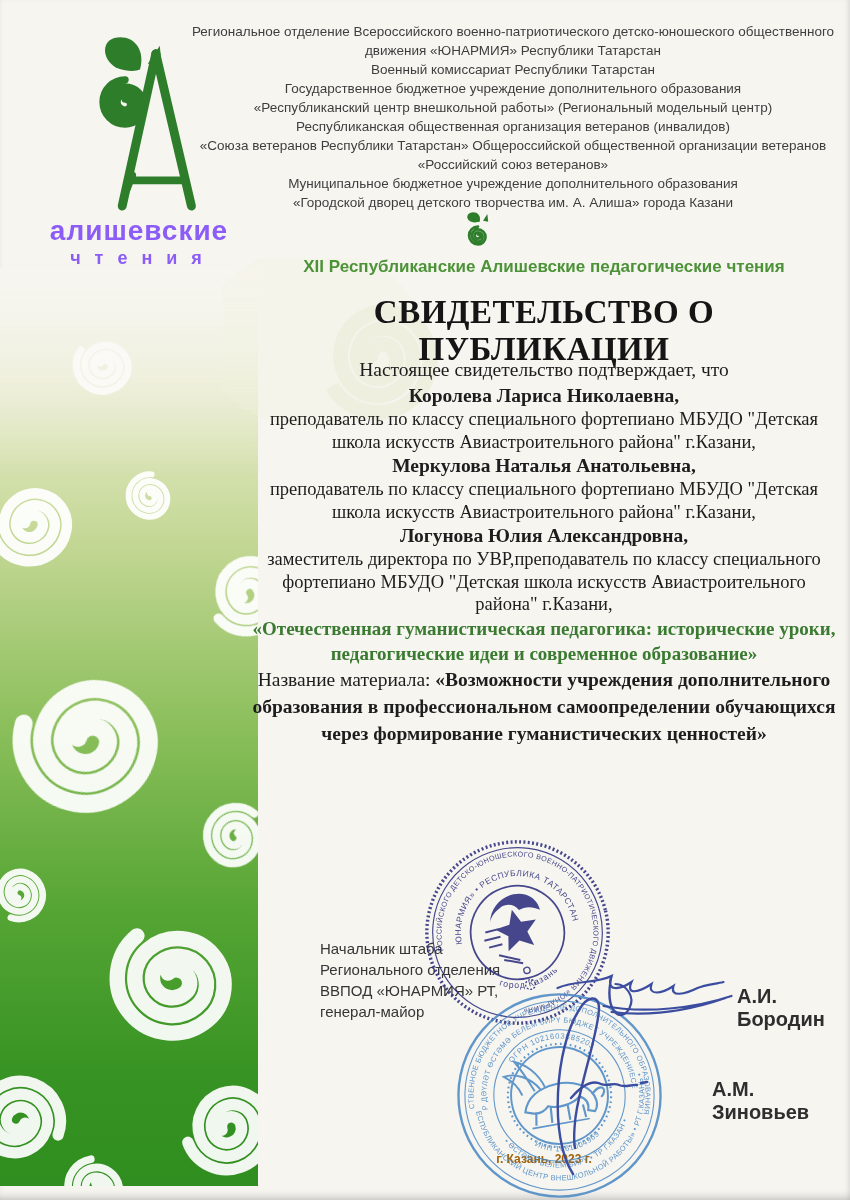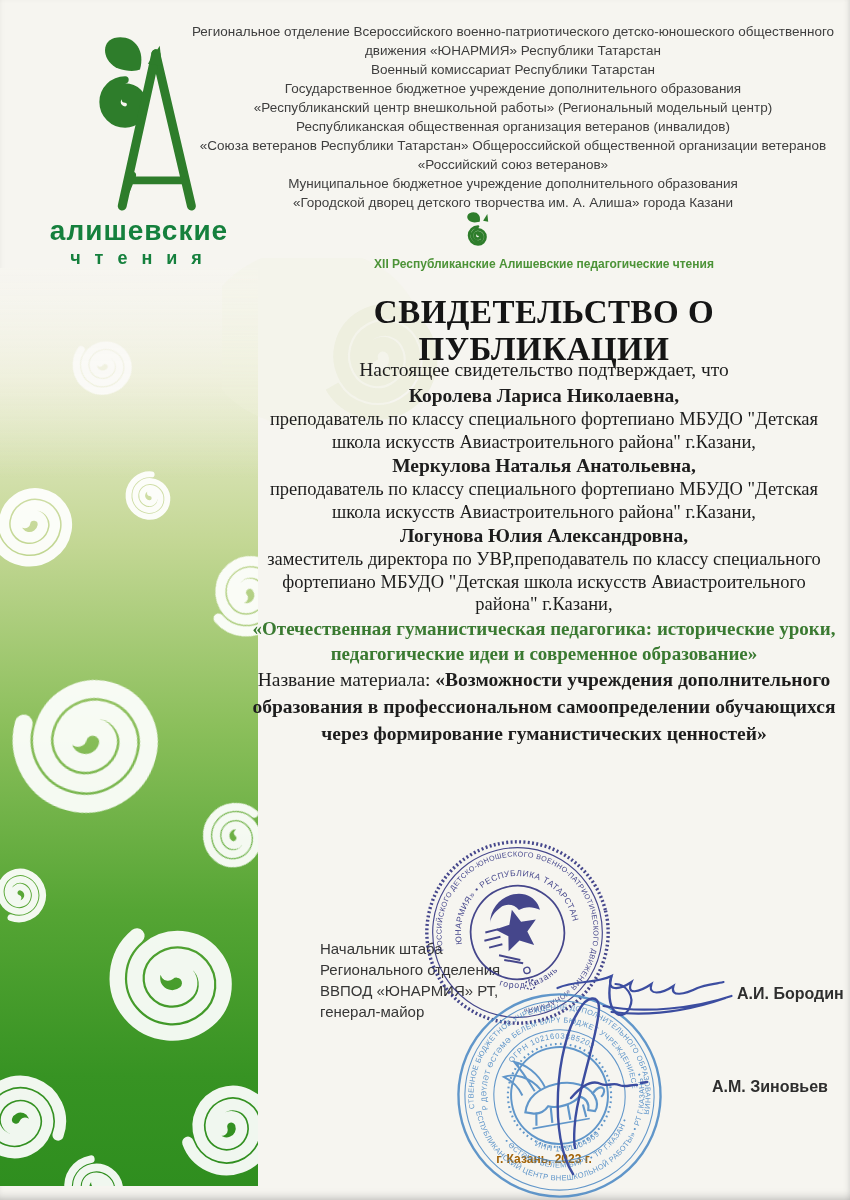--- a/index.html
+++ b/index.html
@@ -3,49 +3,49 @@
 <meta charset="utf-8">
 <style>
   html,body{margin:0;padding:0;background:#e8e8e8;}
   .page{position:relative;width:850px;height:1200px;background:#f6f5f0;overflow:hidden;
         font-family:"Liberation Sans",sans-serif;
         box-shadow:inset 0 -7px 9px -5px rgba(110,110,110,.4), inset -4px 0 6px -4px rgba(140,140,140,.3);}
   
   .band{position:absolute;left:0;top:268px;z-index:0;}
   .faint{position:absolute;left:222px;top:258px;z-index:0;opacity:.55;}
   
-  .logo{position:absolute;left:20px;top:34px;width:238px;text-align:center;color:#15803d;z-index:2;}
+  .logo{position:absolute;left:20px;top:34px;width:238px;text-align:center;color:#8b5cf6;z-index:2;}
   .logo svg{display:block;margin:0 auto;}
   .logo-word1{font-size:28px;font-weight:bold;letter-spacing:1px;margin-top:3px;}
   .logo-word2{font-size:18px;font-weight:bold;letter-spacing:14px;margin-top:1px;text-indent:8px;}
   
   .org-header{position:absolute;left:163px;top:22px;width:700px;text-align:center;
               font-size:13.5px;line-height:19px;color:#3e3e3e;z-index:2;}
   .mini-mark{position:absolute;left:461px;top:210px;z-index:2;}
   .event{position:absolute;left:250px;top:257px;width:588px;text-align:center;
-         font-weight:bold;font-size:12px;color:#4c9337;z-index:2;}
+         font-weight:bold;font-size:17px;color:#4c9337;z-index:2;}
   .doc-title{position:absolute;left:250px;top:294px;width:588px;text-align:center;
              font-family:"Liberation Serif",serif;font-weight:bold;font-size:33px;
              letter-spacing:.5px;color:#151515;z-index:2;}
   
   .cert-body{position:absolute;left:250px;top:357px;width:588px;text-align:center;
              font-family:"Liberation Serif",serif;color:#1d1d1d;z-index:2;}
   .cert-body p{margin:0;}
   .intro{font-size:19.5px;line-height:26px;margin-bottom:8px;}
   .author-name{font-size:19.5px;font-weight:bold;line-height:25px;margin-top:4px;}
   .author-role{font-size:18.5px;line-height:22.5px;}
   .published{font-size:20px;line-height:26px;margin-top:18px;}
   .collection{font-size:19px;font-weight:bold;line-height:25px;margin-top:16px;color:#3a7a31;}
   .material{font-size:19.5px;line-height:27px;margin-top:16px;}
   .material .material-title{font-weight:bold;}
   
   .signer-label{position:absolute;font-size:15px;line-height:21px;color:#363636;z-index:2;}
   #label1{left:272px;top:938px;margin-left:48px;}
   #label2{left:272px;top:1042px;}
-  .signer-name{position:absolute;font-size:16px;font-weight:bold;color:#2e2e2e;z-index:5;}
+  .signer-name{position:absolute;font-size:20px;font-weight:bold;color:#2e2e2e;z-index:5;}
   #name1{left:737px;top:985px;}
   #name2{left:712px;top:1078px;}
   .stamp{position:absolute;opacity:.88;z-index:3;}
   #stamp1{left:420px;top:835px;}
   #stamp2{left:452px;top:988px;}
   .sig{position:absolute;z-index:4;}
   #sig1{left:548px;top:950px;}
   #sig2{left:535px;top:988px;}
   .footer{position:absolute;left:250px;top:1152px;width:588px;text-align:center;
           font-size:12px;font-weight:bold;color:#a16207;z-index:2;}

